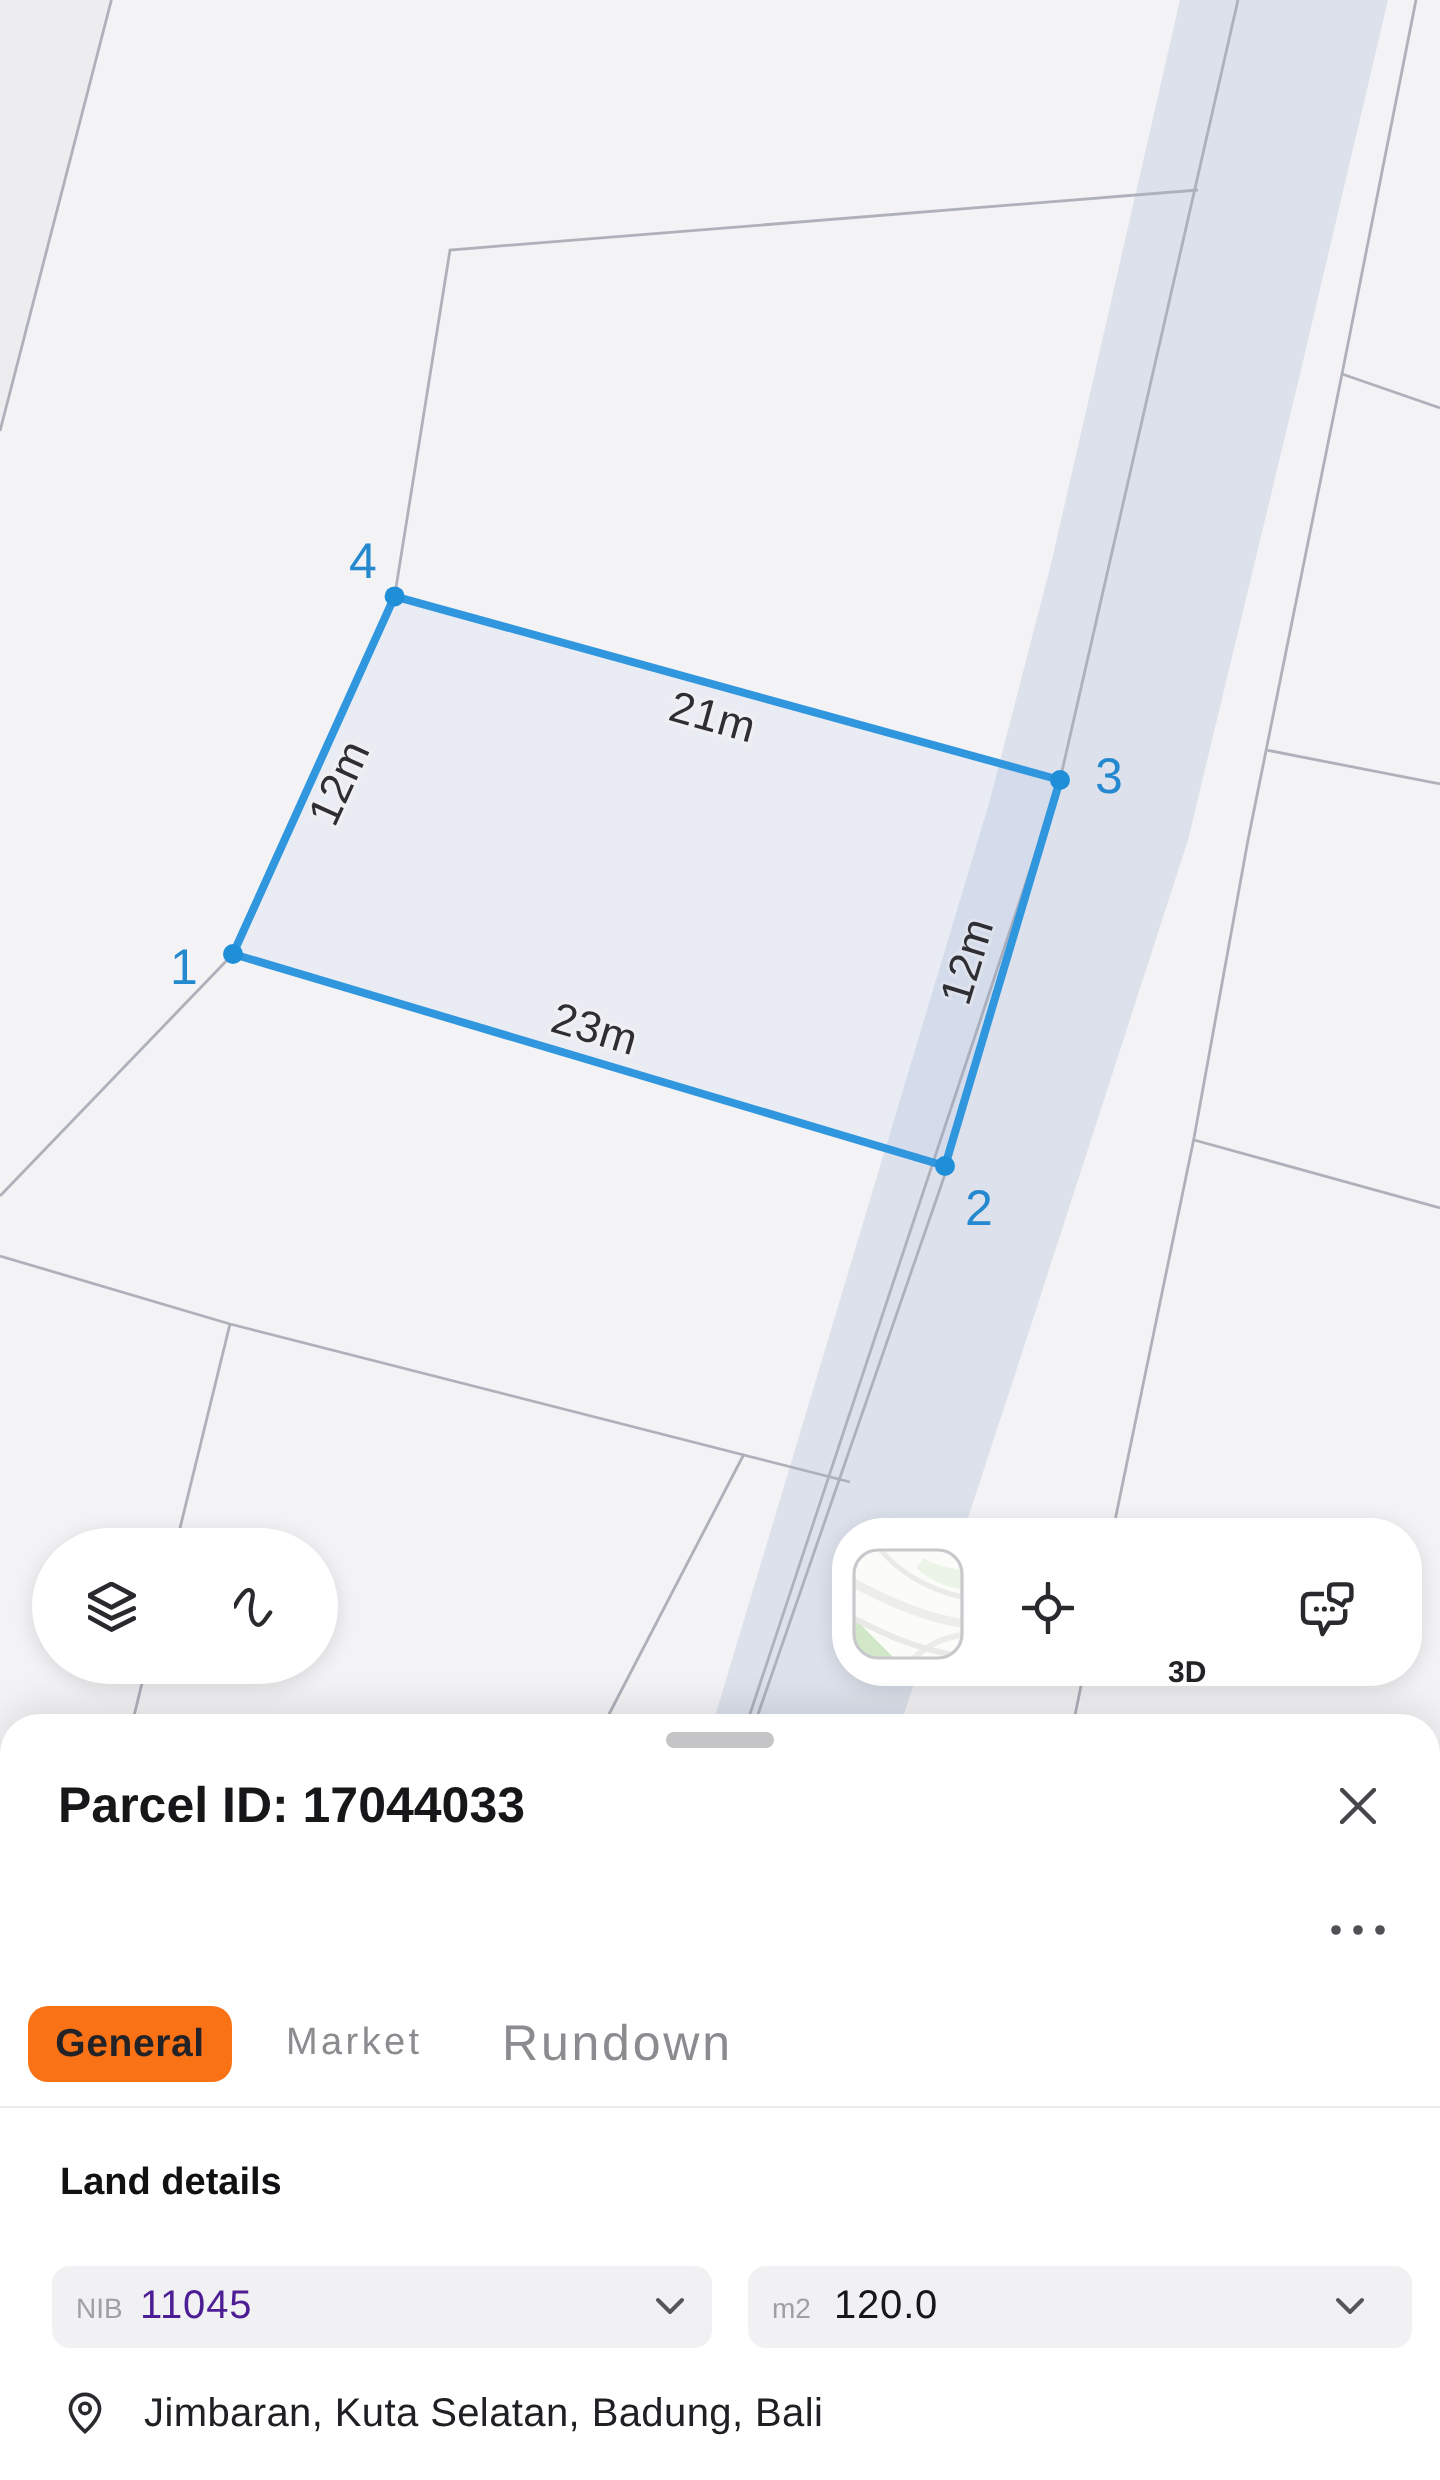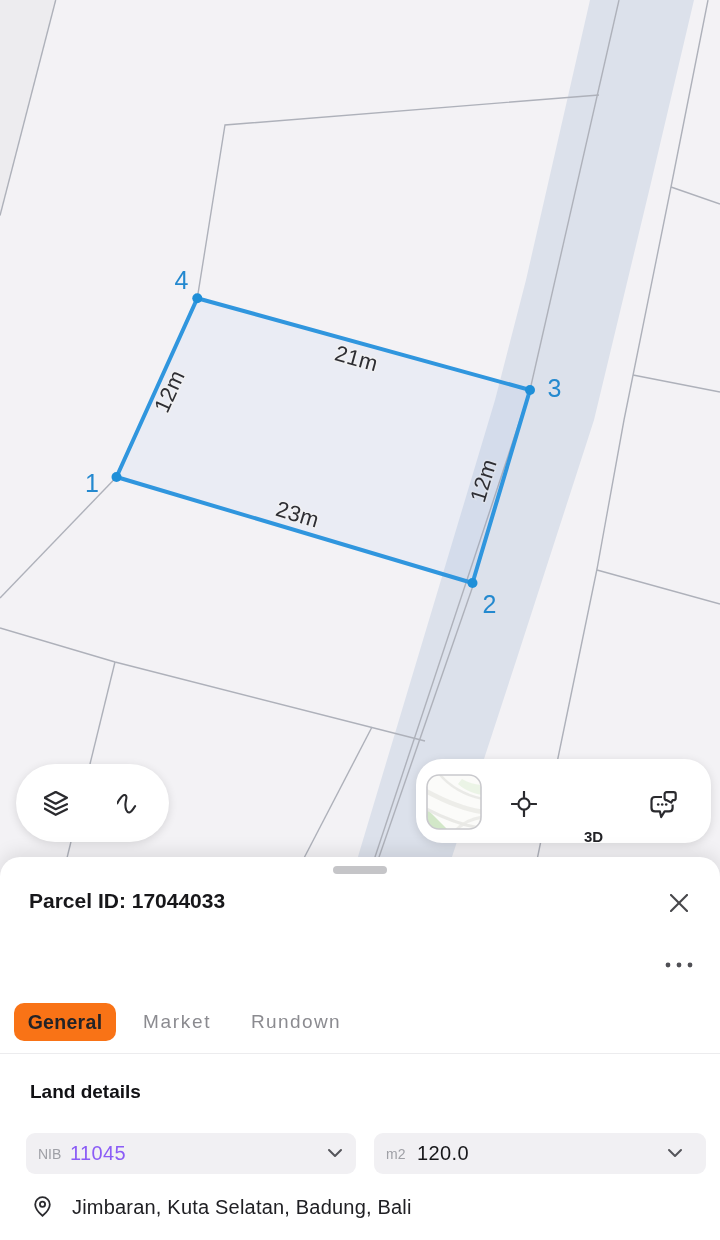--- a/index.html
+++ b/index.html
@@ -120,46 +120,46 @@
   <path d="M18.7,2.2 L25.6,2.2 Q27.7,2.2 27.7,4.2 L27.7,8.2 Q27.7,10.2 25.6,10.2 L24.6,10.2 L23.2,12.6 L18.9,10.2 Q16.6,10.2 16.6,8.2 L16.6,4.2 Q16.6,2.2 18.7,2.2 Z" fill="none" stroke="#2a2a2e" stroke-width="2.2" stroke-linecap="round" stroke-linejoin="round"></path>
   <circle cx="10.2" cy="14.5" r="1.3" fill="#2a2a2e"></circle>
   <circle cx="14.2" cy="14.5" r="1.3" fill="#2a2a2e"></circle>
   <circle cx="18.2" cy="14.5" r="1.3" fill="#2a2a2e"></circle>
 </svg>
 
 <div class="abs" style="left:0;top:857px;width:720px;height:383px;background:#fff;border-radius:20px 20px 0 0;box-shadow:0 -4px 18px rgba(0,0,0,0.10);"></div>
 
 <div class="abs" style="left:333px;top:866px;width:54px;height:7.5px;background:#c5c5c8;border-radius:4px;"></div>
 
-<div class="abs" style="left:29px;top:889px;font-size:21px;font-weight:700;color:#17171a;text-align:right;">Parcel ID: 17044033</div>
+<div class="abs" style="left:29px;top:889px;font-size:25px;font-weight:700;color:#17171a;text-align:right;">Parcel ID: 17044033</div>
 
 <svg class="abs" style="left:669.5px;top:893.5px;" width="18" height="18" viewBox="0 0 18 18">
   <line x1="1" y1="1" x2="17" y2="17" stroke="#47474b" stroke-width="2.2" stroke-linecap="round"></line>
   <line x1="17" y1="1" x2="1" y2="17" stroke="#47474b" stroke-width="2.2" stroke-linecap="round"></line>
 </svg>
 
 <svg class="abs" style="left:663px;top:960px;" width="32" height="10" viewBox="0 0 32 10">
   <circle cx="5" cy="5" r="2.4" fill="#505055"></circle>
   <circle cx="16" cy="5" r="2.4" fill="#505055"></circle>
   <circle cx="27" cy="5" r="2.4" fill="#505055"></circle>
 </svg>
 
 <div class="abs" style="left:14px;top:1003px;width:102px;height:38px;background:#f97316;border-radius:10px;display:flex;align-items:center;justify-content:center;font-size:19.5px;font-weight:700;color:#232327;letter-spacing:0.3px;">General</div>
 
 <div class="abs" style="left:143px;top:1003px;height:38px;display:flex;align-items:center;font-size:19px;font-weight:500;color:#8b8b90;letter-spacing:1.7px;">Market</div>
 
-<div class="abs" style="left:251px;top:1003px;height:38px;display:flex;align-items:center;font-size:19px;font-weight:500;color:#8b8b90;letter-spacing:1.4px;">Rundown</div>
+<div class="abs" style="left:251px;top:1003px;height:38px;display:flex;align-items:center;font-size:25px;font-weight:500;color:#8b8b90;letter-spacing:1.4px;">Rundown</div>
 
 <div class="abs" style="left:0;top:1053px;width:720px;height:1px;background:#ececee;"></div>
 
 <div class="abs" style="left:30px;top:1081px;font-size:19px;font-weight:700;color:#111114;">Land details</div>
 
 <div class="abs" style="left:26px;top:1133px;width:330px;height:41px;background:#f1f0f3;border-radius:9px;"></div>
 <div class="abs" style="left:38px;top:1146px;font-size:14px;color:#9fa0a6;">NIB</div>
-<div class="abs" style="left:70px;top:1142px;font-size:20px;color:#8b5cf6;letter-spacing:0.4px;">11045</div>
+<div class="abs" style="left:70px;top:1142px;font-size:20px;color:#4c1d95;letter-spacing:0.4px;">11045</div>
 <svg class="abs" style="left:327px;top:1148px;" width="16" height="10" viewBox="0 0 16 10">
       <polyline points="2,2 8,8 14,2" fill="none" stroke="#55555a" stroke-width="2" stroke-linecap="round" stroke-linejoin="round"></polyline>
     </svg>
 
 <div class="abs" style="left:374px;top:1133px;width:332px;height:41px;background:#f1f0f3;border-radius:9px;"></div>
 <div class="abs" style="left:386px;top:1146px;font-size:14px;color:#9fa0a6;">m2</div>
 <div class="abs" style="left:417px;top:1142px;font-size:20px;color:#17171a;letter-spacing:0.4px;">120.0</div>
 <svg class="abs" style="left:667px;top:1148px;" width="16" height="10" viewBox="0 0 16 10">
       <polyline points="2,2 8,8 14,2" fill="none" stroke="#55555a" stroke-width="2" stroke-linecap="round" stroke-linejoin="round"></polyline>
     </svg>

